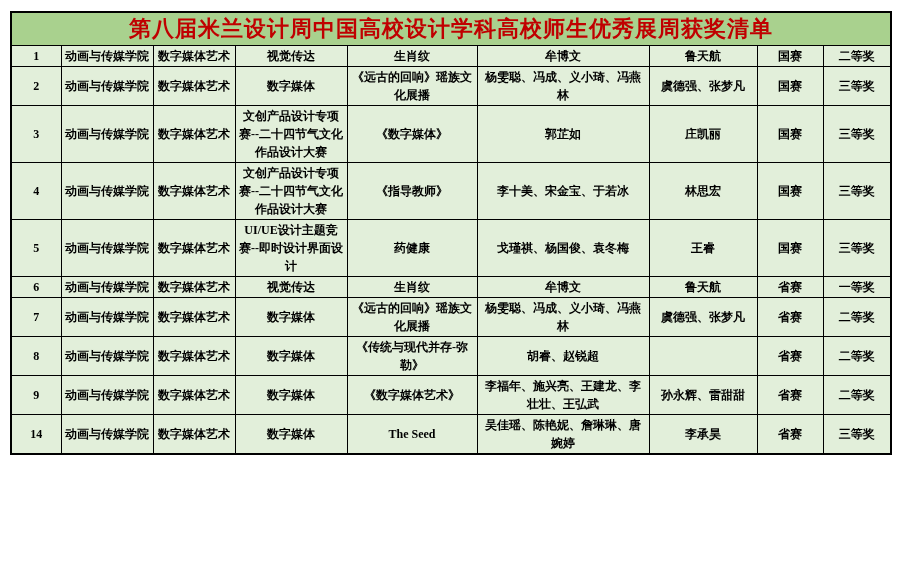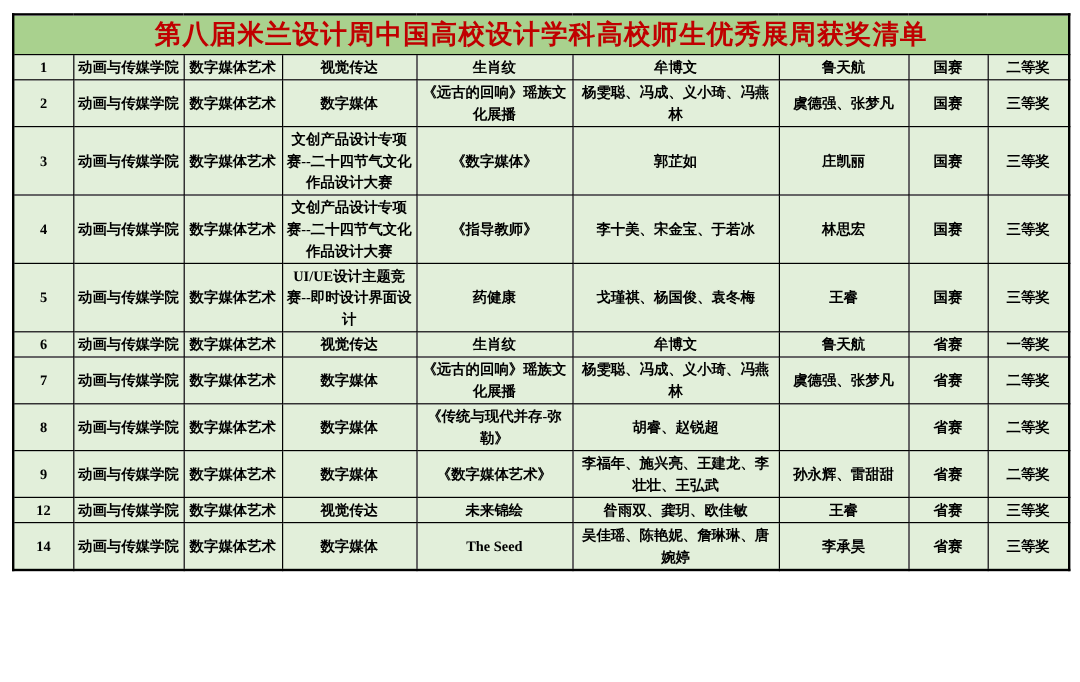--- a/index.html
+++ b/index.html
@@ -177,31 +177,20 @@
           <td>动画与传媒学院</td>
           <td>数字媒体艺术</td>
           <td>数字媒体</td>
           <td>《数字媒体艺术》</td>
           <td>李福年、施兴亮、王建龙、李壮壮、王弘武</td>
           <td>孙永辉、雷甜甜</td>
           <td>省赛</td>
           <td>二等奖</td>
         </tr>
         <tr>
-          <td>12</td>
-          <td>动画与传媒学院</td>
-          <td>数字媒体艺术</td>
-          <td>视觉传达</td>
-          <td>未来锦绘</td>
-          <td>昝雨双、龚玥、欧佳敏</td>
-          <td>王睿</td>
-          <td>省赛</td>
-          <td>三等奖</td>
-        </tr>
-        <tr>
           <td>14</td>
           <td>动画与传媒学院</td>
           <td>数字媒体艺术</td>
           <td>数字媒体</td>
           <td>The Seed</td>
           <td>吴佳瑶、陈艳妮、詹琳琳、唐婉婷</td>
           <td>李承昊</td>
           <td>省赛</td>
           <td>三等奖</td>
         </tr>

